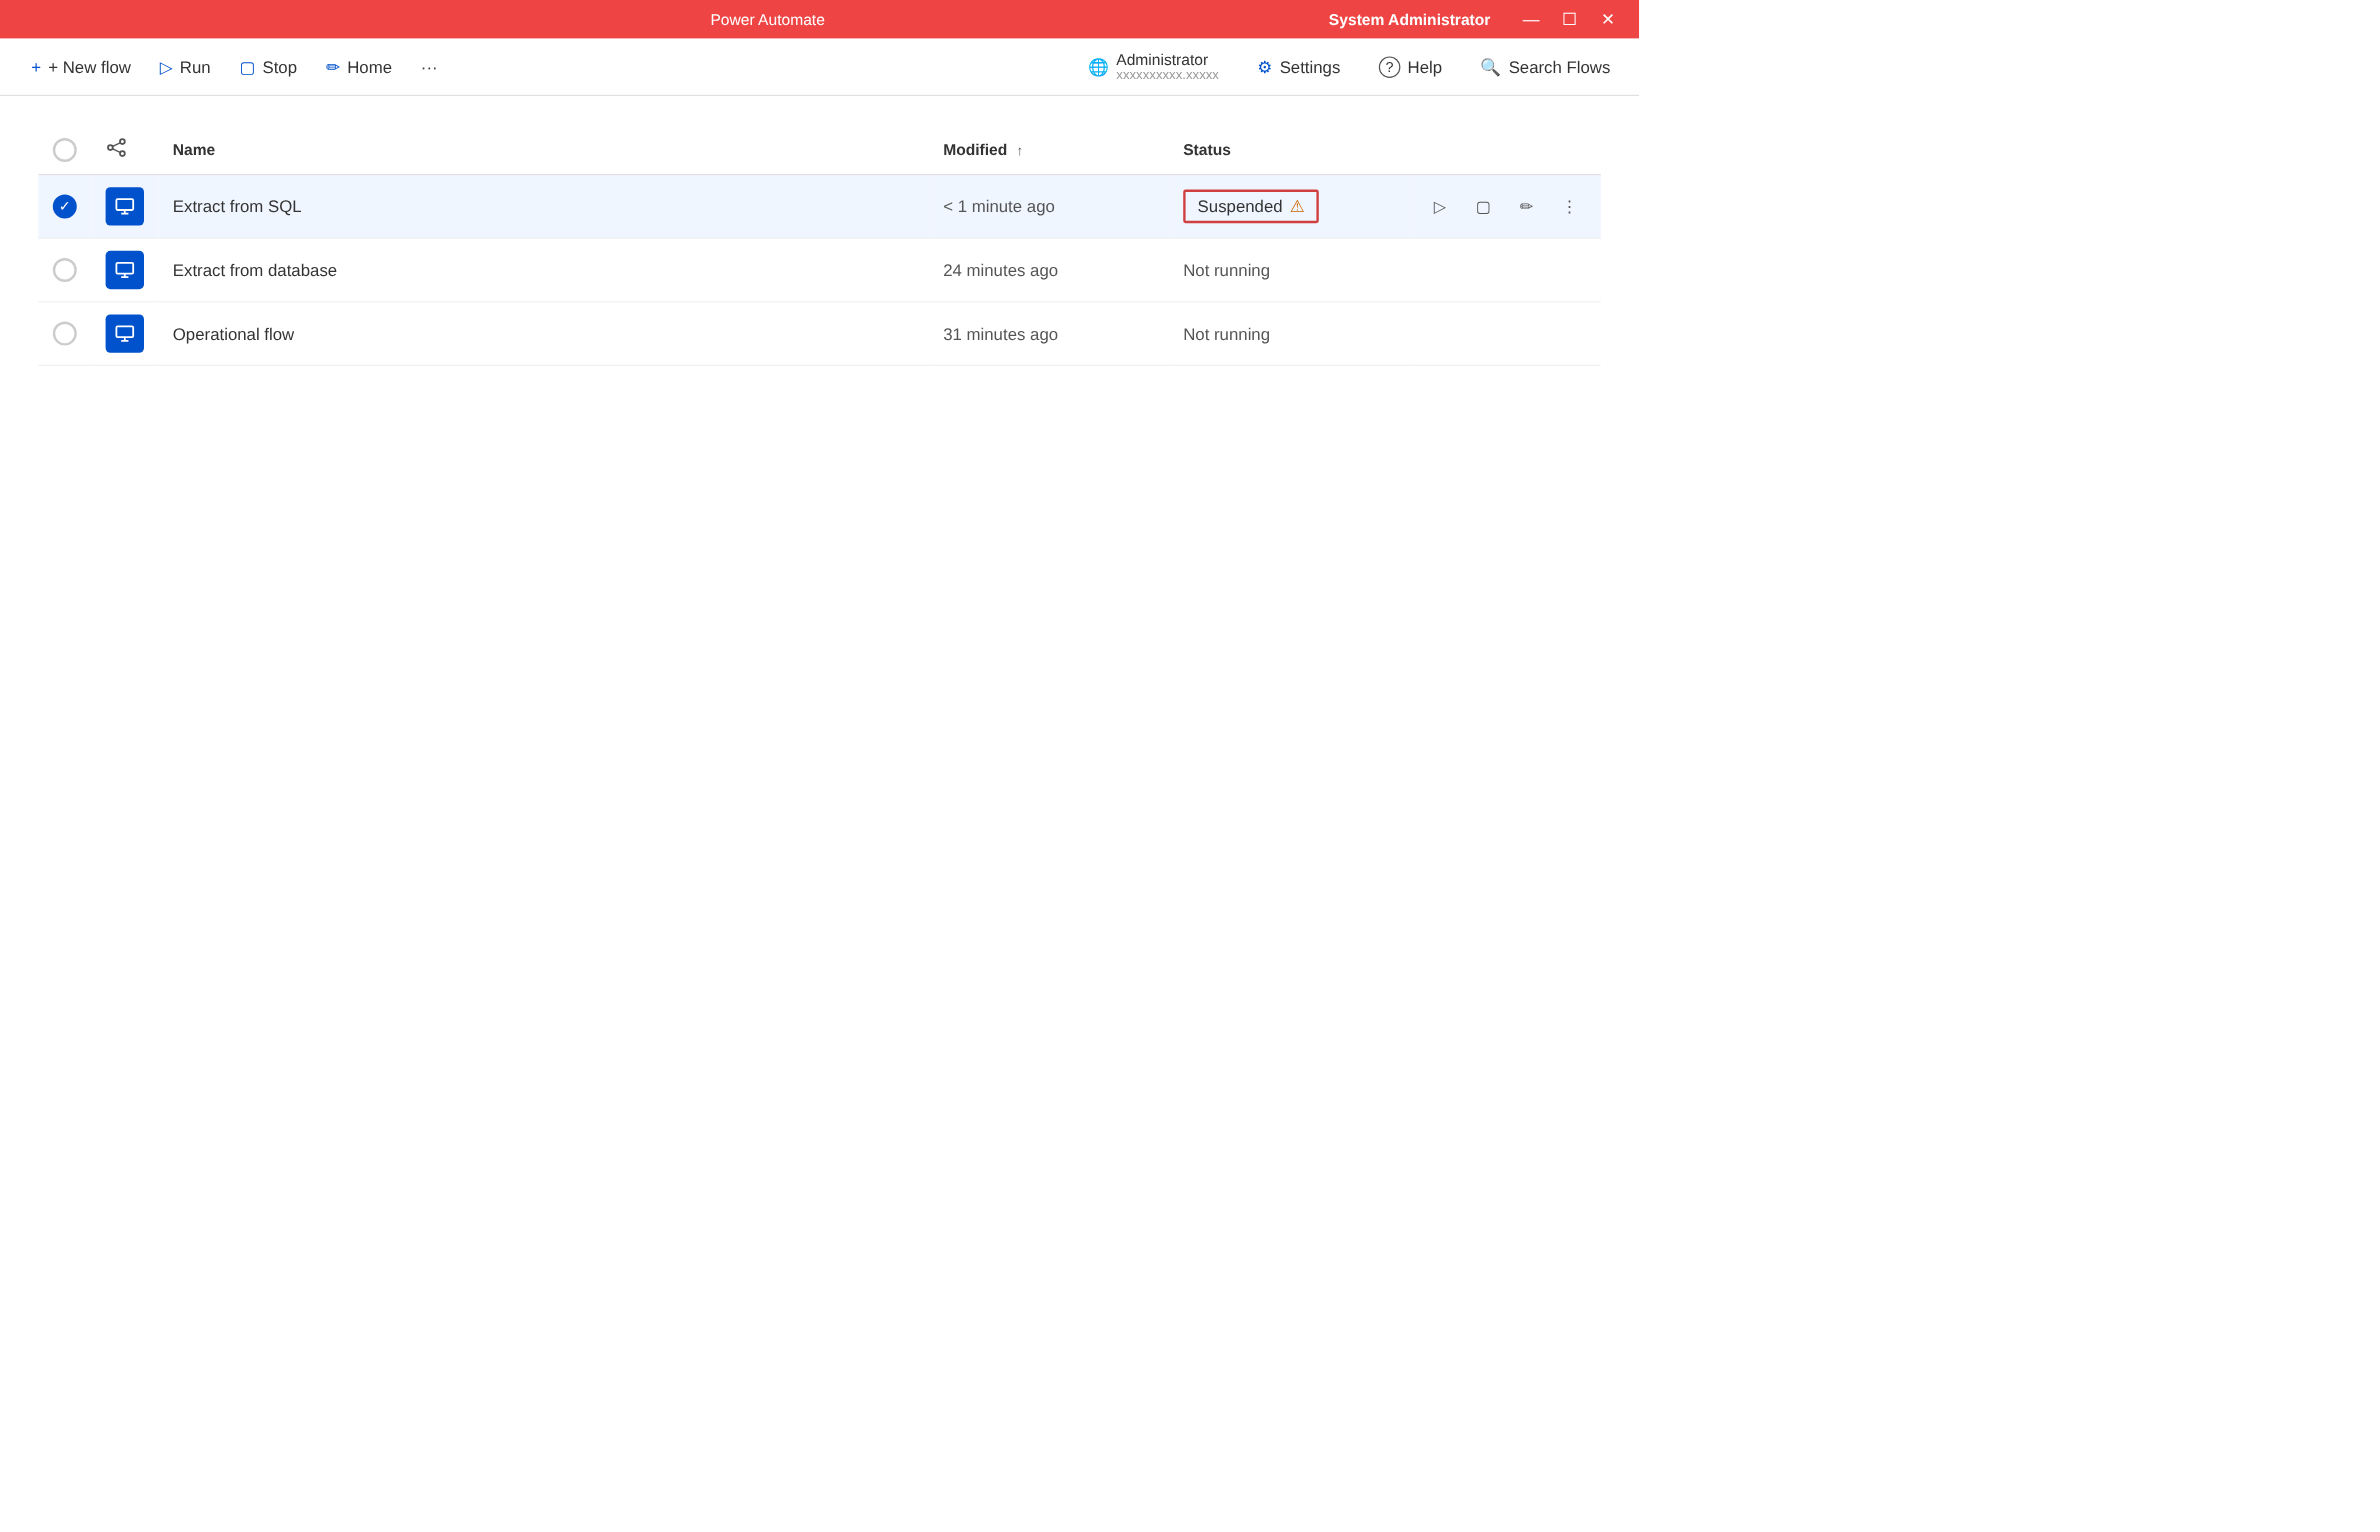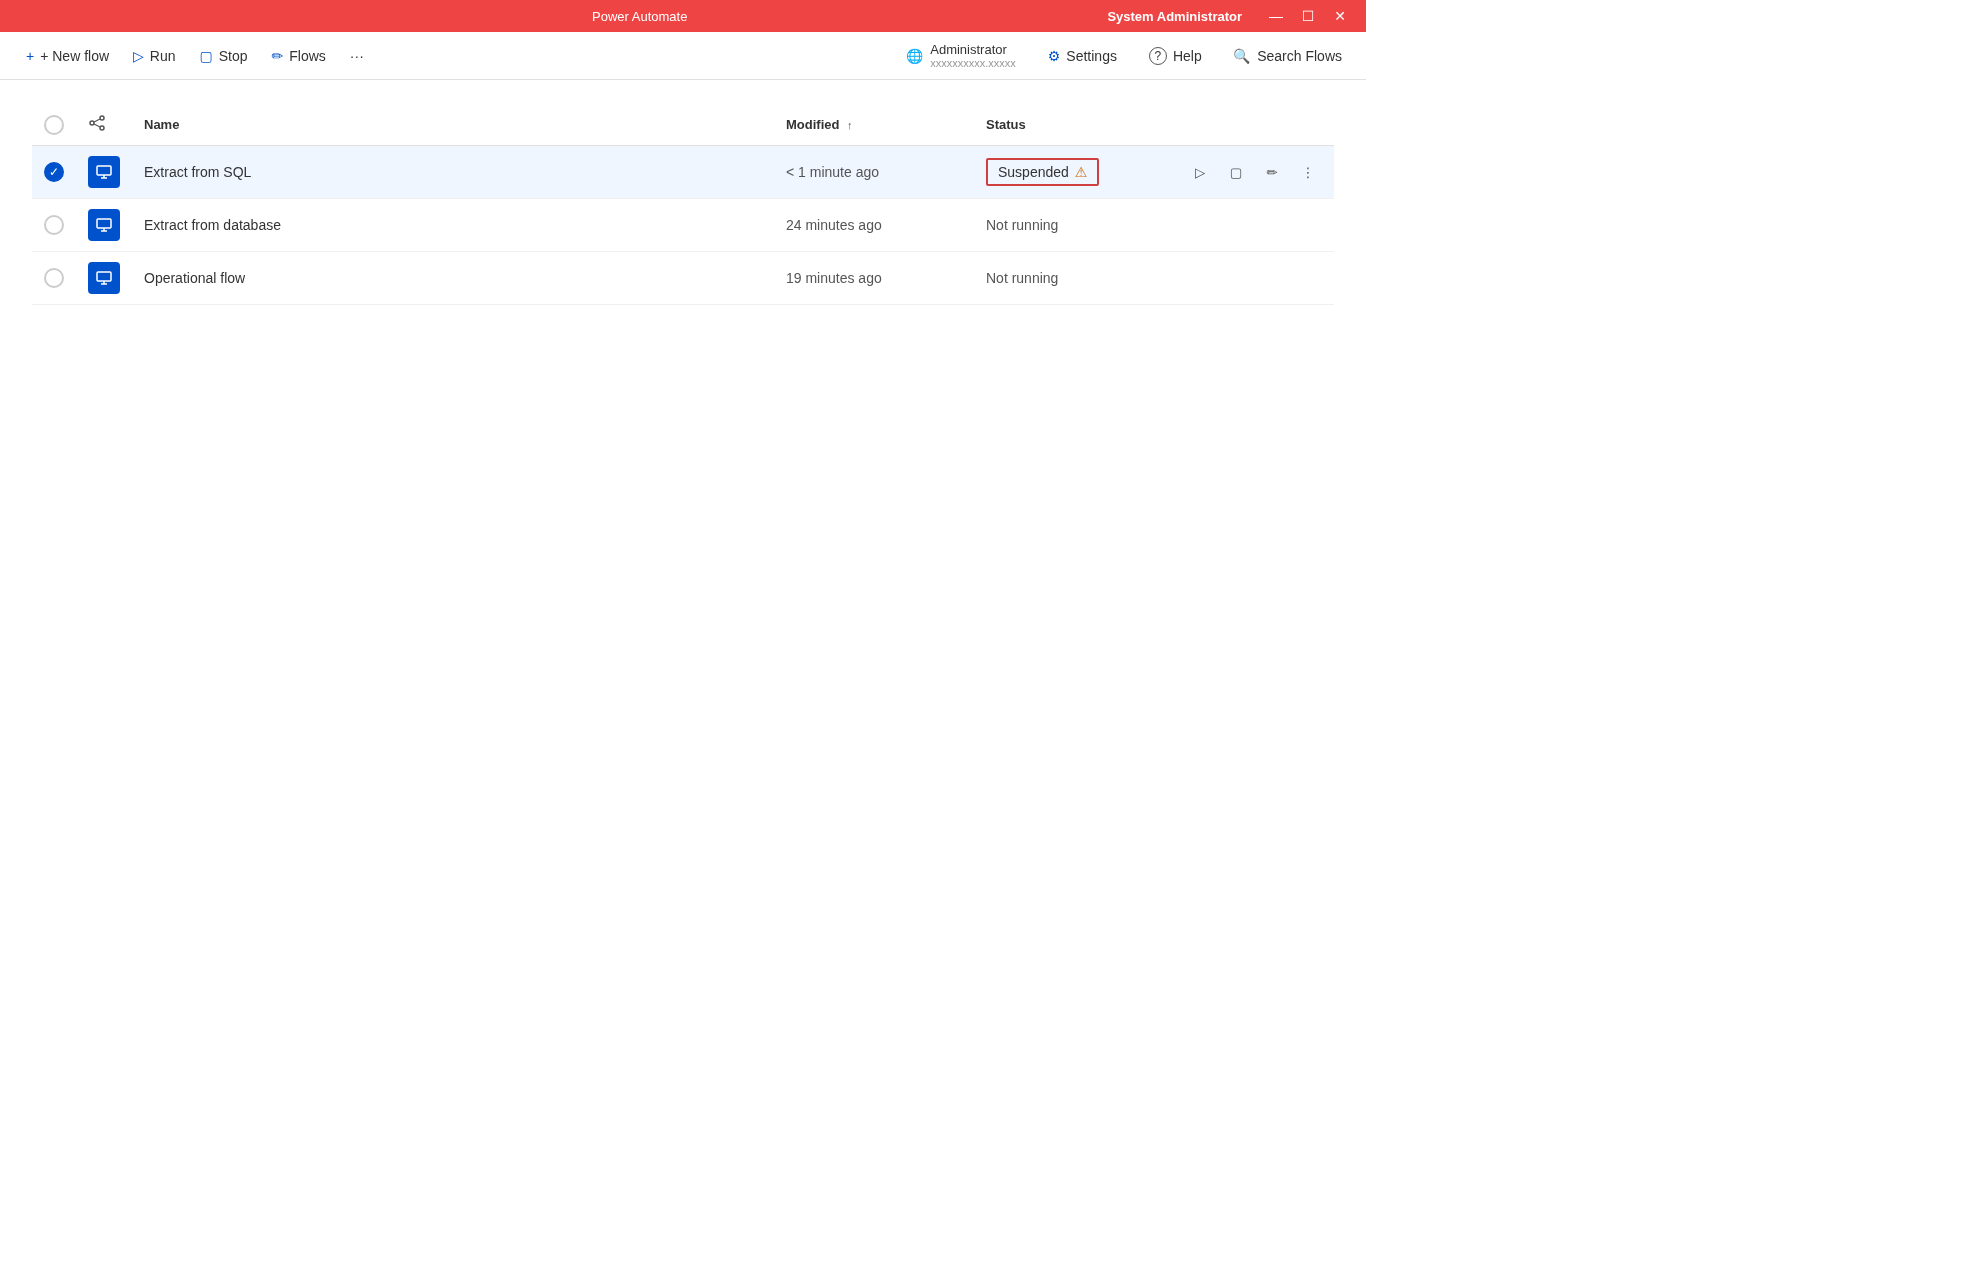--- a/index.html
+++ b/index.html
@@ -147,21 +147,21 @@
   <button class="toolbar-btn">
     <span class="icon">▷</span>
     <span>Run</span>
   </button>
   <button class="toolbar-btn">
     <span class="icon">▢</span>
     <span>Stop</span>
   </button>
   <button class="toolbar-btn">
     <span class="icon">✏</span>
-    <span>Flows</span>
+    <span>Home</span>
   </button>
   <button class="toolbar-btn">
     <span>···</span>
   </button>
 
   <div class="toolbar-right">
     <button class="toolbar-right-btn">
       <span class="icon">🌐</span>
       <div class="env-block">
         <span class="env-label">Administrator</span>
@@ -306,21 +306,21 @@
               <rect x="2" y="3" width="14" height="9" rx="1" stroke="white" stroke-width="1.5"></rect>
               <line x1="9" y1="12" x2="9" y2="15" stroke="white" stroke-width="1.5"></line>
               <line x1="6" y1="15" x2="12" y2="15" stroke="white" stroke-width="1.5"></line>
             </svg>
           </div>
         </td>
         <td class="col-name">
           <span class="flow-name">Operational flow</span>
         </td>
         <td class="col-modified">
-          <span class="modified-text">19 minutes ago</span>
+          <span class="modified-text">31 minutes ago</span>
         </td>
         <td class="col-status">
           <span class="status-normal">Not running</span>
         </td>
         <td>
           <div class="row-actions">
             <button class="action-btn" title="Run">
               <span>▷</span>
             </button>
             <button class="action-btn" title="Stop">

